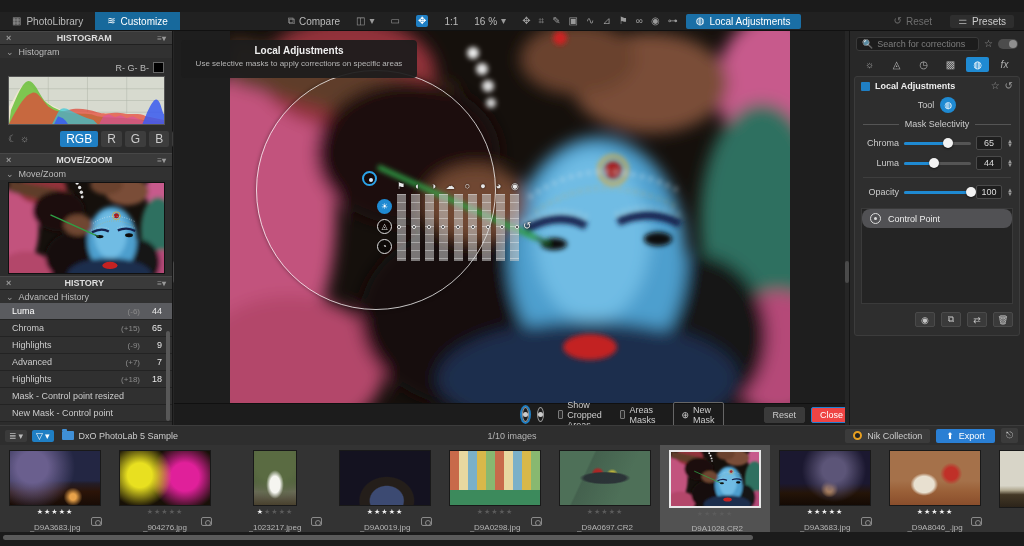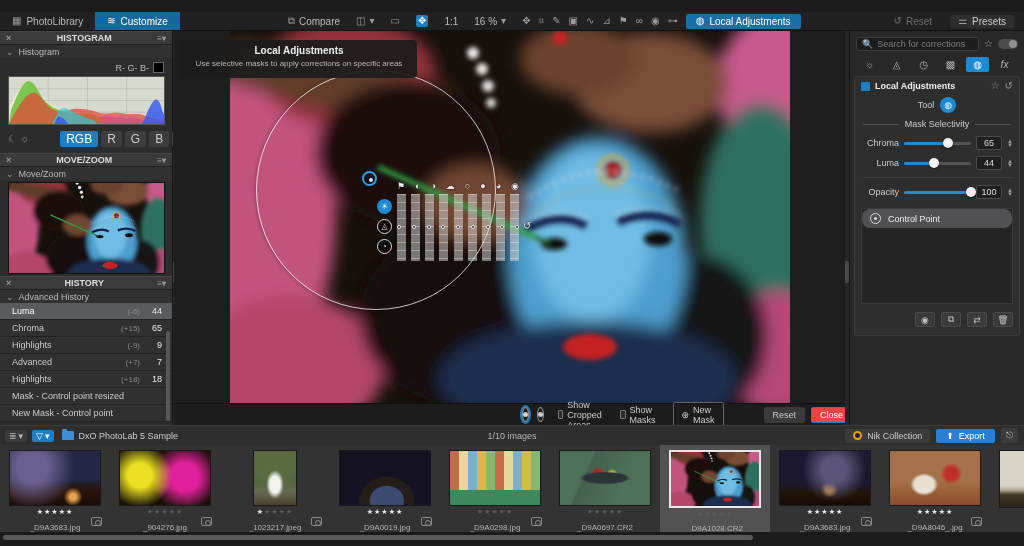--- a/index.html
+++ b/index.html
@@ -447,21 +447,21 @@
         </span>
       <span class="vtool">
           <i></i>
         </span>
       <span class="cb">
           <span class="box"></span>
           <span>Show Cropped Areas</span>
         </span>
       <span class="cb">
           <span class="box"></span>
-          <span>Show Masks</span>
+          <span>Areas Masks</span>
         </span>
       <span class="vbtn">
           <span>⊕</span>
           <span>New Mask</span>
         </span>
       <span class="vbtn plain" style="margin-left:40px">
           <span>Reset</span>
         </span>
       <span class="vbtn blue" style="margin-left:6px">
           <span>Close</span>

